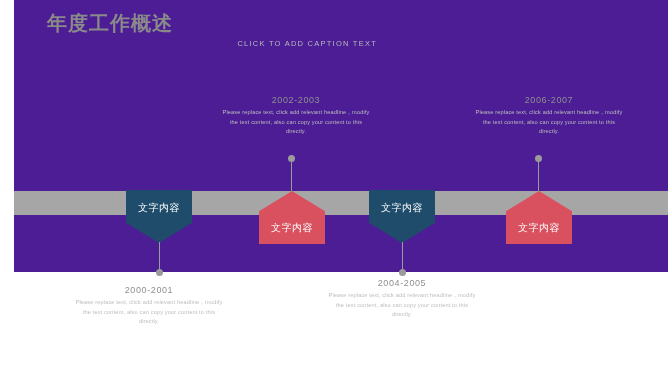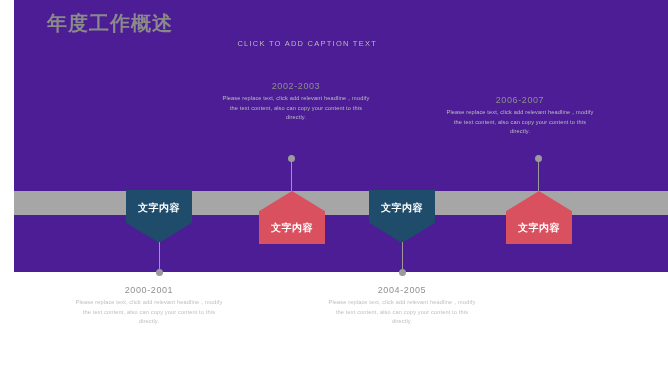--- a/index.html
+++ b/index.html
@@ -53,21 +53,20 @@
     width: 668px;
     height: 24px;
     background: #a6a6a6;
   }
 
   
   .marker {
     position: absolute;
     width: 66px;
     height: 53px;
-    font-weight: bold;
   }
   .marker-shape {
     position: absolute;
     left: 0;
     top: 0;
     width: 66px;
     height: 53px;
   }
   .marker-down .marker-shape {
     background: #1f4c6b;
@@ -141,26 +140,26 @@
 
 <div id="slide">
 
   <div id="header">
     <div id="slide-title">年度工作概述</div>
     <div id="slide-subtitle">CLICK TO ADD CAPTION TEXT</div>
   </div>
 
   <div id="timeline-bar"></div>
 
-  <div class="caption" style="left:206px; top:81px;">
+  <div class="caption" style="left:206px; top:95px;">
     <div class="caption-year">2002-2003</div>
     <div class="caption-body">Please replace text, click add relevant headline，modify the text content, also can copy your content to this directly.</div>
   </div>
 
-  <div class="caption" style="left:430px; top:95px;">
+  <div class="caption" style="left:459px; top:95px;">
     <div class="caption-year">2006-2007</div>
     <div class="caption-body">Please replace text, click add relevant headline，modify the text content, also can copy your content to this directly.</div>
   </div>
 
   <div class="connector connector-up" style="left:274px; top:155px; height:38px;">
     <div class="connector-line"></div>
     <div class="connector-dot"></div>
   </div>
 
   <div class="connector connector-up" style="left:521px; top:155px; height:38px;">
@@ -196,18 +195,18 @@
   <div class="connector connector-down" style="left:385px; top:242px; height:34px;">
     <div class="connector-line"></div>
     <div class="connector-dot"></div>
   </div>
 
   <div class="caption" style="left:59px; top:285px;">
     <div class="caption-year">2000-2001</div>
     <div class="caption-body">Please replace text, click add relevant headline，modify the text content, also can copy your content to this directly.</div>
   </div>
 
-  <div class="caption" style="left:312px; top:285px;">
+  <div class="caption" style="left:312px; top:278px;">
     <div class="caption-year">2004-2005</div>
     <div class="caption-body">Please replace text, click add relevant headline，modify the text content, also can copy your content to this directly.</div>
   </div>
 
 </div>
 
 </body></html>

